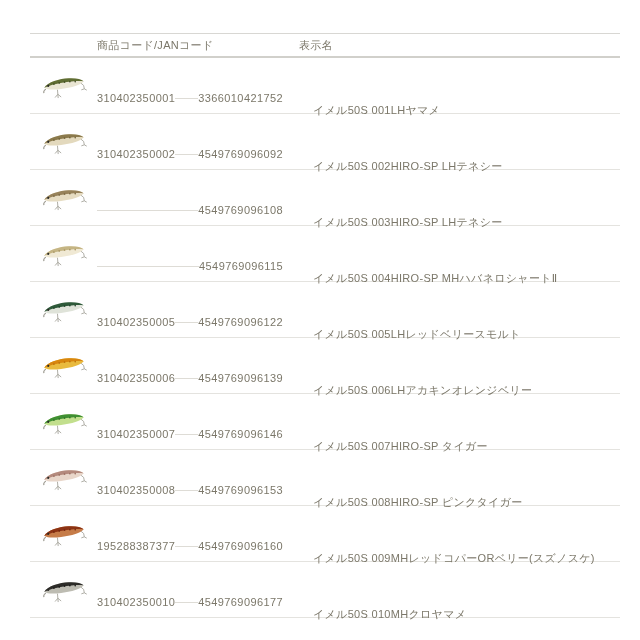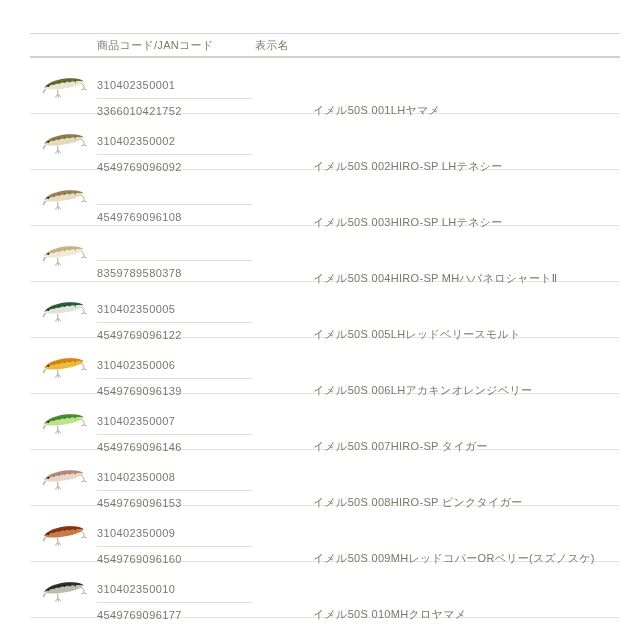--- a/index.html
+++ b/index.html
@@ -12,31 +12,31 @@
     position:absolute;left:30px;top:33px;width:590px;
   }
   .thead{
     display:flex;align-items:center;height:22px;
     border-top:1px solid #d8d7d3;
     border-bottom:2px solid #d1d0cb;
     font-size:11px;letter-spacing:.3px;
   }
   .th-spacer{width:67px;flex:0 0 auto;}
   .th-code{width:158px;flex:0 0 auto;}
-  .th-name{flex:1;}
+  .th-name{flex:1;margin-left:44px;}
   .row{
     display:flex;align-items:center;height:55px;
     border-bottom:1px solid #e4e3df;
   }
   .cell-img{
     width:67px;flex:0 0 auto;display:flex;align-items:center;justify-content:center;
   }
   .cell-img svg{width:46px;height:38px;display:block;}
   .cell-codes{
-    width:186px;flex:0 0 auto;display:flex;flex-direction:column;justify-content:center;
+    width:186px;flex:0 0 auto;display:flex;flex-direction:row;justify-content:center;
     font-size:11px;letter-spacing:.4px;margin-top:26px;
   }
   .code-line{line-height:13px;}
   .code-divider{
     width:155px;border-top:1px solid #dedcd6;margin:6px 0;
   }
   .cell-name{
     flex:1;padding-left:30px;font-size:11px;letter-spacing:.3px;line-height:14px;margin-top:48px;
   }
 </style>
@@ -182,21 +182,21 @@
             <circle cx="38" cy="18" r="1.1" fill="#a3905d"></circle>
             <circle cx="45" cy="18.5" r="1.1" fill="#a3905d"></circle>
           </g>
 
           <circle cx="9.5" cy="21" r="1.4" fill="#2a2a26"></circle>
         </g>
       </svg>
     </div>
     <div class="cell-codes">
       <div class="code-divider"></div>
-      <div class="code-line">8359789580378</div>
+      <div class="code-line">4549769096115</div>
     </div>
     <div class="cell-name">
       <span>イメル50S 004HIRO-SP MHハバネロシャートⅡ</span>
     </div>
   </div>
 
   <div class="row">
     <div class="cell-img">
       <svg viewBox="0 0 60 46">
         <g transform="rotate(-5 30 22)">
@@ -365,21 +365,21 @@
             <circle cx="31" cy="18" r="1.1" fill="#6b220c"></circle>
             <circle cx="38" cy="18" r="1.1" fill="#6b220c"></circle>
             <circle cx="45" cy="18.5" r="1.1" fill="#6b220c"></circle>
           </g>
 
           <circle cx="9.5" cy="21" r="1.4" fill="#2a2a26"></circle>
         </g>
       </svg>
     </div>
     <div class="cell-codes">
-      <div class="code-line">310402350009</div>
+      <div class="code-line">195288387377</div>
       <div class="code-divider"></div>
       <div class="code-line">4549769096160</div>
     </div>
     <div class="cell-name">
       <span>イメル50S 009MHレッドコパーORベリー(スズノスケ)</span>
     </div>
   </div>
 
   <div class="row">
     <div class="cell-img">

